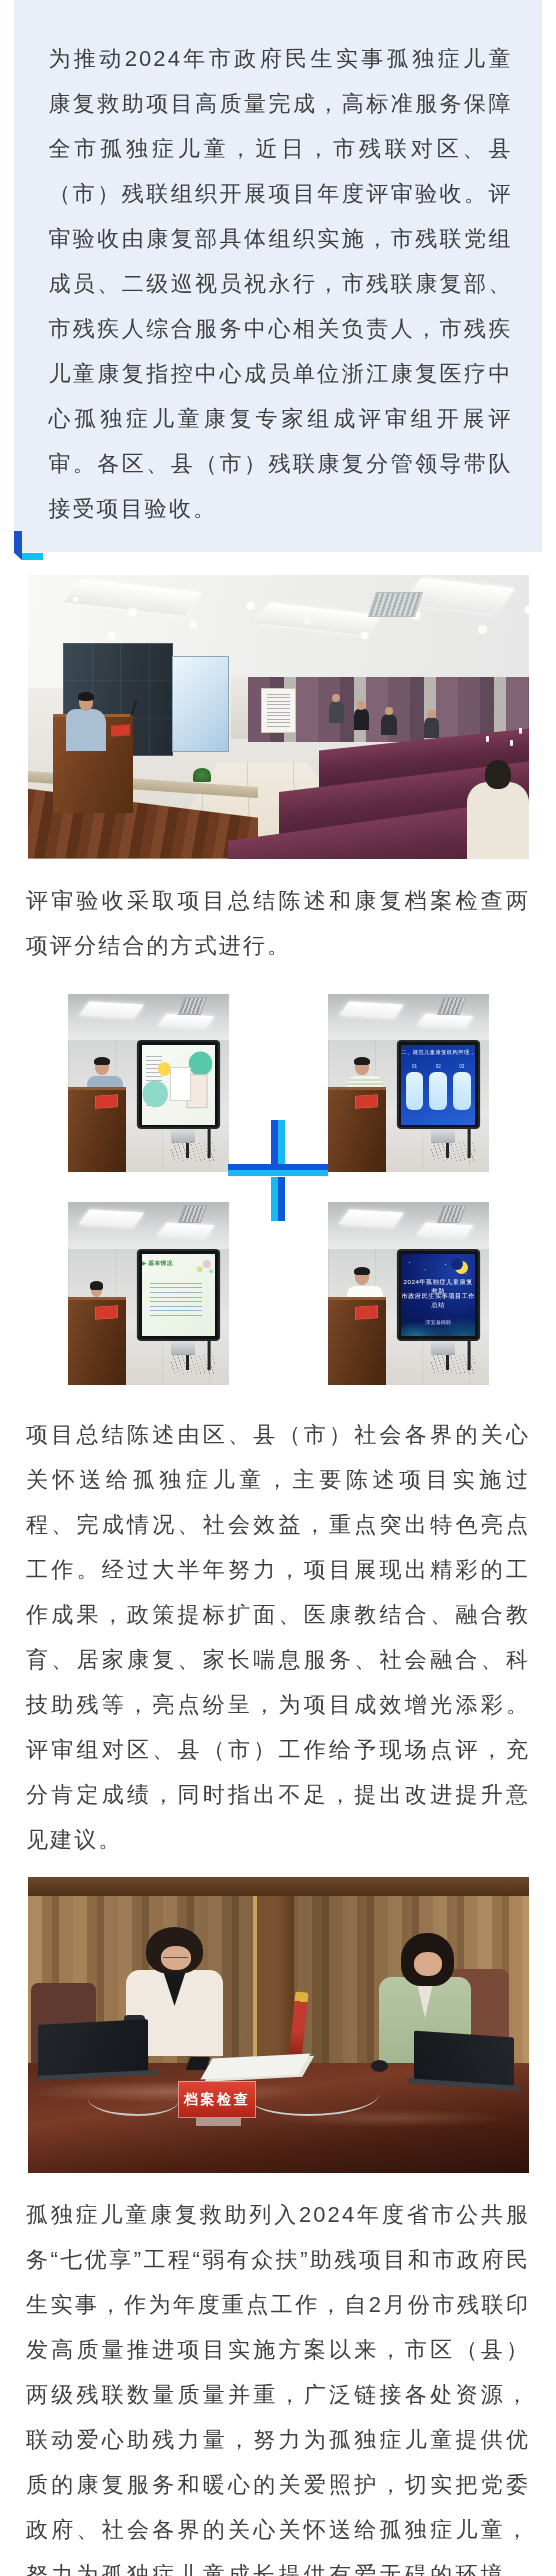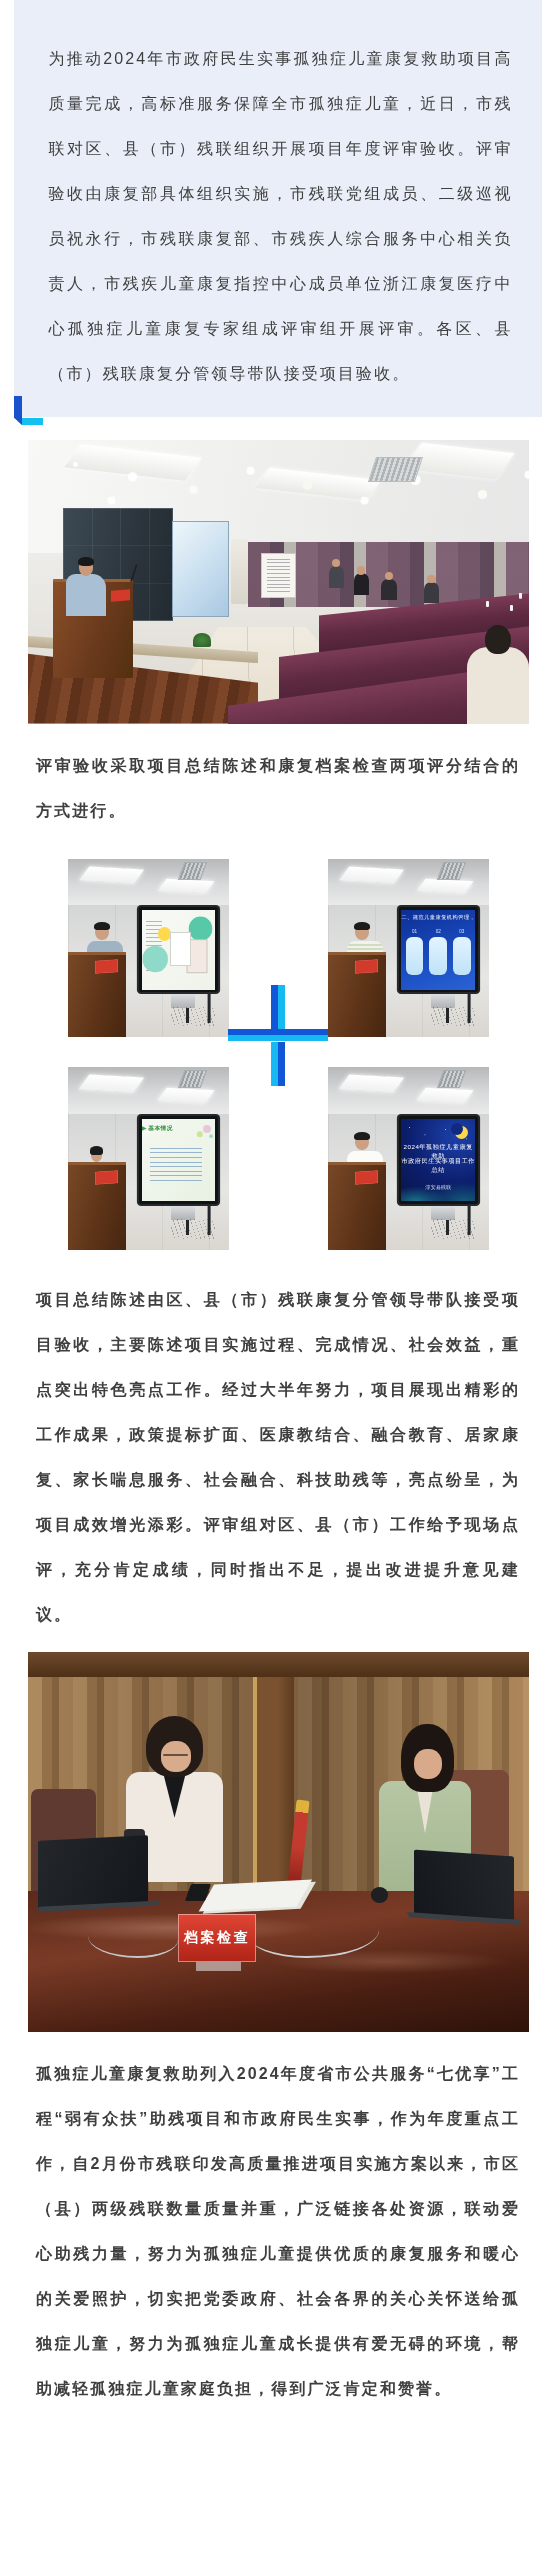--- a/index.html
+++ b/index.html
@@ -10,39 +10,39 @@
     --cross-cyan:#17b9f3;
     --text:#3f3f3f;
   }
   html,body{margin:0;padding:0;background:#ffffff;}
   .page{
     position:relative;width:556px;min-height:2832px;margin:0;
     background:#ffffff;overflow:hidden;
     font-family:"Liberation Sans","DejaVu Sans",sans-serif;
   }
   .para{
-    margin:0;color:var(--text);font-size:16px;line-height:45px;
+    margin:0;color:var(--text);font-size:22px;line-height:45px;
     letter-spacing:2.1px;text-align:justify;text-justify:inter-character;
   }
   
   .hero{
     position:relative;margin:0 14.4px;background:var(--hero-bg);
     padding:36px 29px 20.6px 34px;
   }
   .corner-deco{position:absolute;left:0;bottom:-8.8px;width:29px;height:29px;pointer-events:none;}
   .cd-bar{position:absolute;left:0;top:0;width:7.7px;height:21.6px;background:var(--deco-blue);}
   .cd-tri{position:absolute;left:0;top:21.6px;width:7.7px;height:7.2px;background:var(--deco-blue);
           clip-path:polygon(0 0,100% 0,100% 100%);}
   .cd-cyan{position:absolute;left:7.7px;top:21.6px;width:21px;height:7.2px;background:var(--deco-cyan);}
   
   .photo{position:relative;overflow:hidden;background:#ddd;}
   .photo *{position:absolute;}
   .photo1{margin:23px 28px 0 28px;width:501px;height:284px;}
-  .photo3{margin:14.4px 28px 0 28px;width:501px;height:380px;}
-  .body-para{padding:0 36px;margin-top:19.6px;font-weight:bold;}
+  .photo3{margin:14.4px 28px 0 28px;width:501px;height:296px;}
+  .body-para{padding:0 26px;margin-top:19.6px;}
   
   .p1-base{inset:0;background:linear-gradient(#f4f5f4 0%,#ecebe7 45%,#ddd8d0 100%);}
   .p1-ceiling{left:0;top:0;right:0;height:40%;
     background:linear-gradient(100deg,#f8f8f6 0%,#eeeeec 50%,#e6e7e6 100%);}
   .p1-trough{background:linear-gradient(#ffffff,#e9e9e5);transform:skew(-32deg) rotate(6deg);box-shadow:0 0 5.2px rgba(255,255,255,.8);}
   .p1-t1{left:8%;top:4%;width:26%;height:8%;}
   .p1-t2{left:46%;top:12%;width:24%;height:7%;}
   .p1-t3{left:76%;top:3%;width:20%;height:9%;}
   .p1-lights{left:9%;top:8%;width:4.6px;height:4.6px;border-radius:50%;background:#fff;opacity:.95;
     box-shadow:57px 12.4px 0 2.1px #fff,118px 25px 0 1.5px #fdfdf7,175px 6.2px 0 1.5px #fff,
@@ -360,21 +360,21 @@
       </figure>
     </div>
     <div class="cross cross-h-dark"></div>
     <div class="cross cross-h-cyan"></div>
     <div class="cross cross-vt-dark"></div>
     <div class="cross cross-vt-cyan"></div>
     <div class="cross cross-vb-cyan"></div>
     <div class="cross cross-vb-dark"></div>
   </div>
 
-  <p class="para body-para">项目总结陈述由区、县（市）残联康复分管领导带队接受项目验收，主要陈述项目实施过程、完成情况、社会效益，重点突出特色亮点工作。经过大半年努力，项目展现出精彩的工作成果，政策提标扩面、医康教结合、融合教育、居家康复、家长喘息服务、社会融合、科技助残等，亮点纷呈，为项目成效增光添彩。评审组对区、县（市）工作给予现场点评，充分肯定成绩，同时指出不足，提出改进提升意见建议。</p>
+  <p class="para body-para">项目总结陈述由区、县（市）社会各界的关心关怀送给孤独症儿童，主要陈述项目实施过程、完成情况、社会效益，重点突出特色亮点工作。经过大半年努力，项目展现出精彩的工作成果，政策提标扩面、医康教结合、融合教育、居家康复、家长喘息服务、社会融合、科技助残等，亮点纷呈，为项目成效增光添彩。评审组对区、县（市）工作给予现场点评，充分肯定成绩，同时指出不足，提出改进提升意见建议。</p>
 
   <figure class="photo photo3">
     <div class="p3-curtain"></div>
     <div class="p3-shade"></div>
     <div class="p3-topwood"></div>
     <div class="p3-pillar"></div>
     <div class="p3-chairL"></div>
     <div class="p3-chairR"></div>
     <div class="p3-bodyL"></div>
     <div class="p3-hairL"></div>

